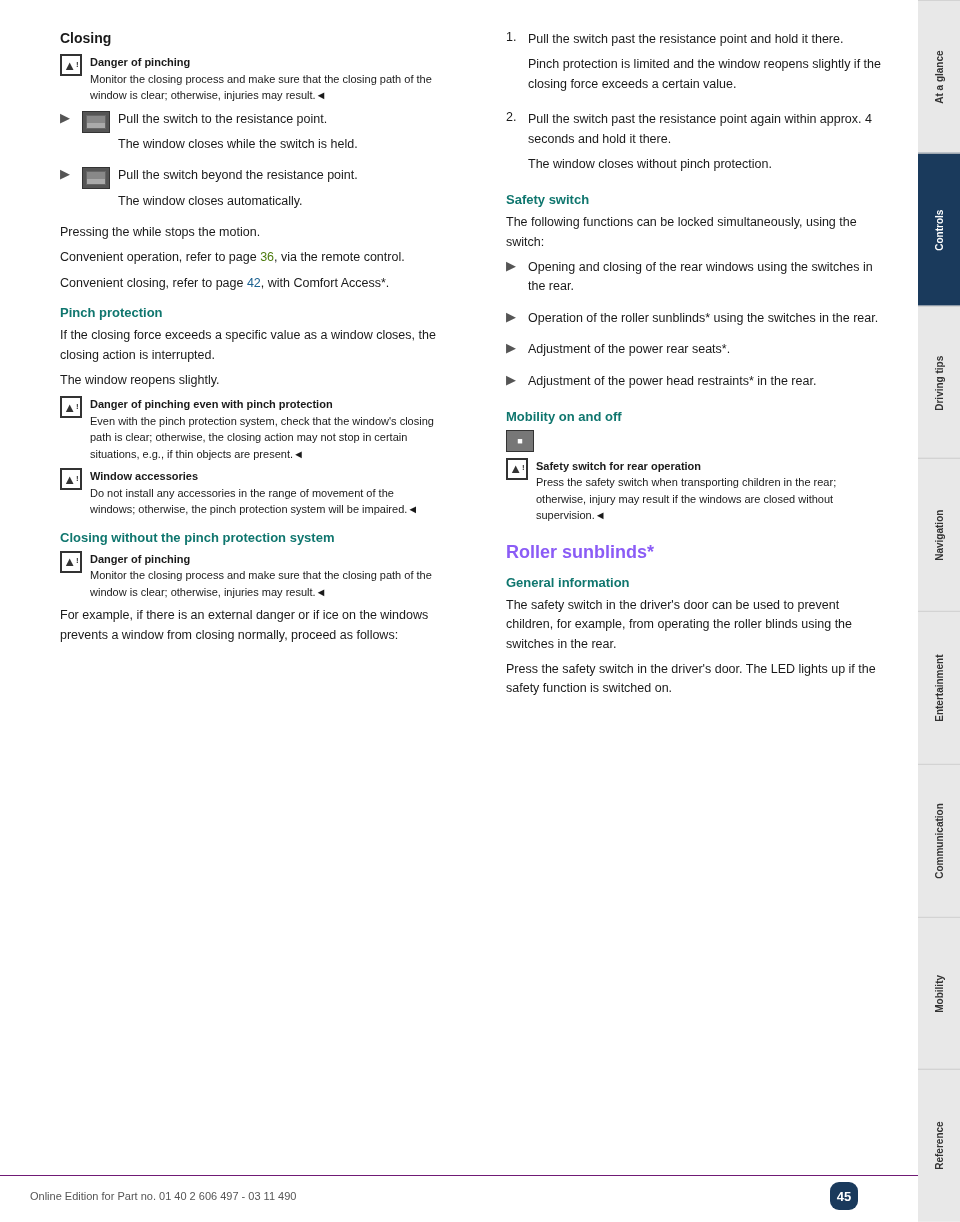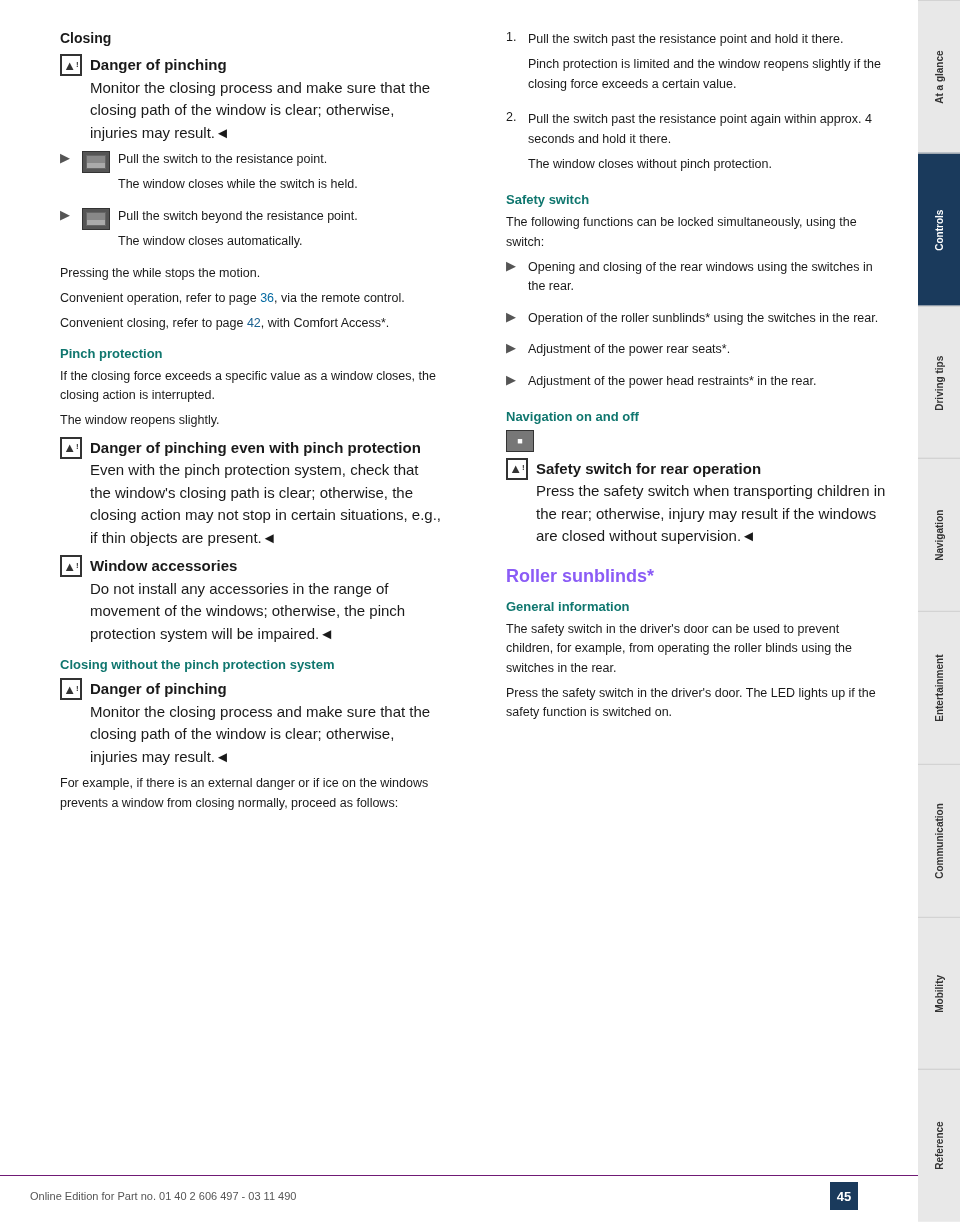--- a/index.html
+++ b/index.html
@@ -116,21 +116,21 @@
     }
 
     .warning-icon.small {
       width: 22px;
       height: 22px;
       min-width: 22px;
       font-size: 13px;
     }
 
     .warning-text {
-      font-size: 15px;
+      font-size: 11px;
       line-height: 1.5;
     }
 
     .warning-title {
       font-weight: bold;
     }
 
     .action-row {
       display: flex;
       align-items: flex-start;
@@ -224,20 +224,21 @@
     .page-number-box {
       background: #1a3a5c;
       color: #fff;
       width: 28px;
       height: 28px;
       display: flex;
       align-items: center;
       justify-content: center;
       font-size: 13px;
       font-weight: bold;
+      border-radius: 9px;
     }
 
     .bullet-triangle {
       display: inline-block;
       color: #555;
       margin-right: 4px;
     }
   </style>
 </head>
 <body>
@@ -278,21 +279,21 @@
           <div class="window-icon">
             <div class="window-icon-inner"></div>
           </div>
           <div>
             <p>Pull the switch beyond the resistance point.</p>
             <p>The window closes automatically.</p>
           </div>
         </div>
 
         <p>Pressing the while stops the motion.</p>
-        <p>Convenient operation, refer to page <a class="page-link" style="color:#0369a1;text-decoration:none;">36</a>, via the remote control.</p>
+        <p>Convenient operation, refer to page <a class="page-link" style="color:#4d7c0f;text-decoration:none;">36</a>, via the remote control.</p>
         <p>Convenient closing, refer to page <a class="page-link" style="color:#1a6090;text-decoration:none;">42</a>, with Comfort Access*.</p>
 
         <h2 class="sub-title">Pinch protection</h2>
 
         <p>If the closing force exceeds a specific value as a window closes, the closing action is interrupted.</p>
         <p>The window reopens slightly.</p>
 
         <div class="warning-box">
           <div class="warning-icon small">
             <span style="font-size:13px;">▲</span>
@@ -365,21 +366,21 @@
           <div class="action-row">
             <span class="bullet-triangle">▶</span>
             <p>Adjustment of the power rear seats*.</p>
           </div>
           <div class="action-row">
             <span class="bullet-triangle">▶</span>
             <p>Adjustment of the power head restraints* in the rear.</p>
           </div>
         </div>
 
-        <h2 class="sub-title">Navigation on and off</h2>
+        <h2 class="sub-title">Mobility on and off</h2>
 
         <div class="warning-box" style="margin-bottom:4px;">
           <div class="safety-icon" style="font-size:9px;background:#777;">■</div>
         </div>
 
         <div class="warning-box">
           <div class="warning-icon small">
             <span style="font-size:13px;">▲</span>
               <span style="font-size:8px;position:relative;top:-1px;">!</span>
           </div>

